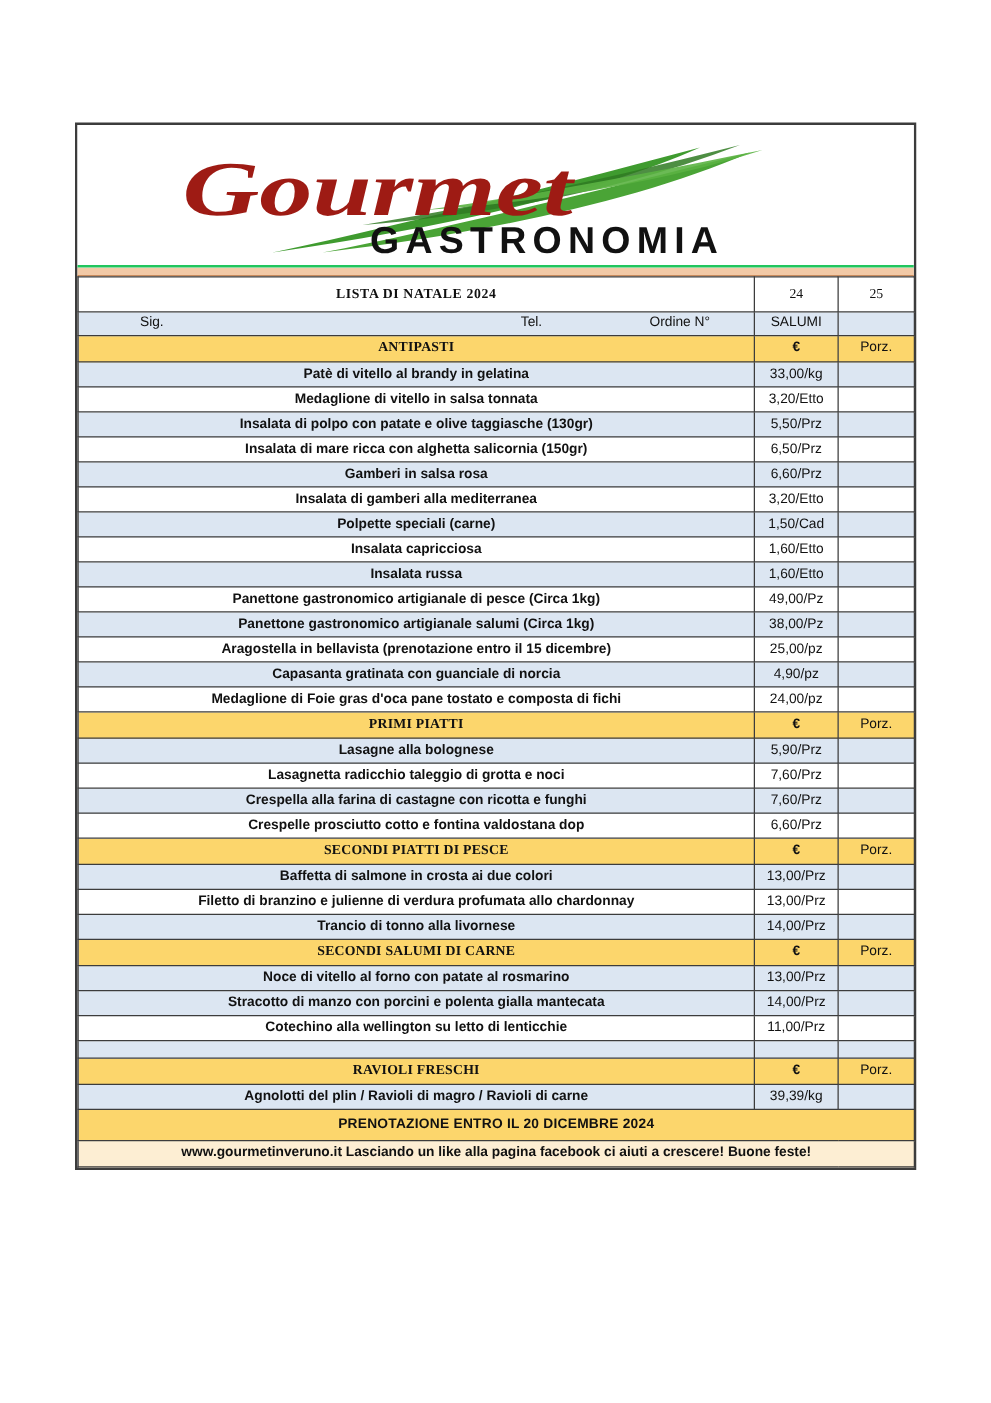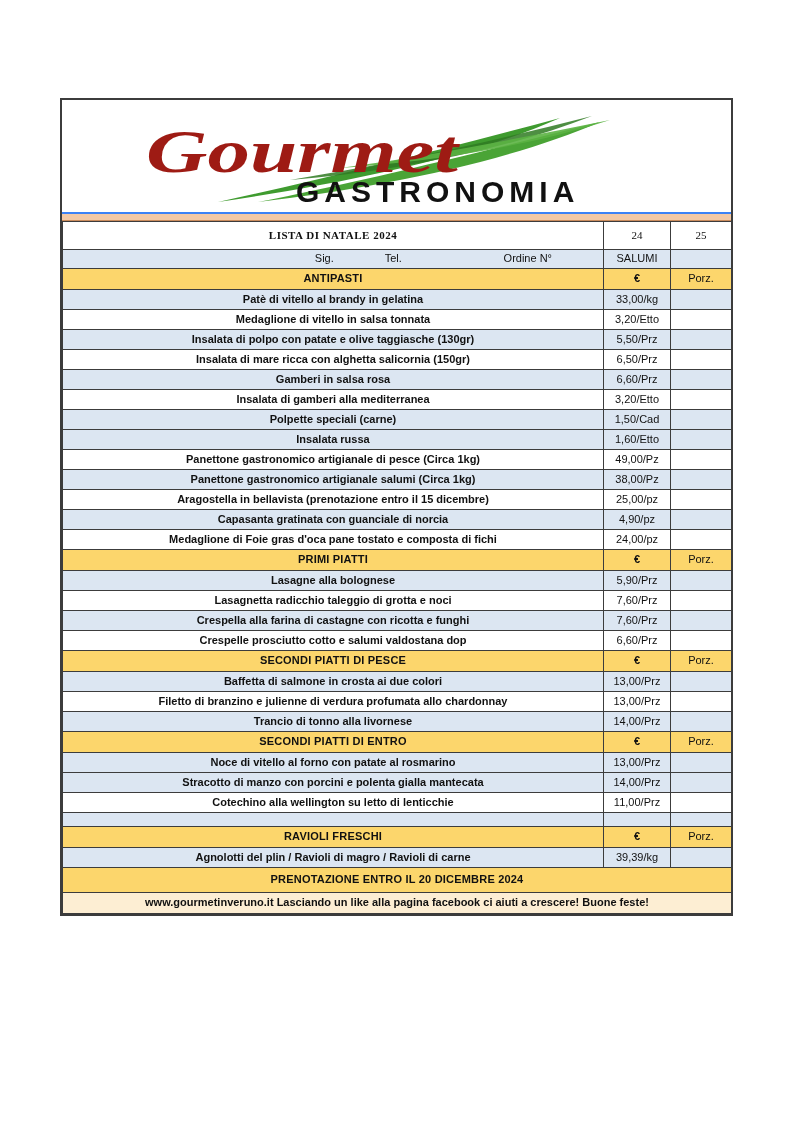--- a/index.html
+++ b/index.html
@@ -25,21 +25,21 @@
     border: 2px solid #3c3c3c;
     box-sizing: border-box;
     background: #ffffff;
   }
 
   
   .logo-band {
     position: relative;
     height: 112px;
     background: #ffffff;
-    border-bottom: 2px solid #3b82f6;
+    border-bottom: 2px solid #22c55e;
     overflow: hidden;
   }
   .logo-wrap {
     position: absolute;
     left: 78px;
     top: 10px;
     width: 520px;
     height: 94px;
   }
   .logo-svg { display: block; width: 520px; height: 94px; }
@@ -103,37 +103,38 @@
     font-size: 23px;
     font-weight: normal;
     height: 28px !important;
   }
   .sig-row td { background: #dce6f2; height: 19px !important; font-size: 11px; }
   .sig-row .sig-inner {
     display: flex;
     width: 100%;
     align-items: center;
   }
-  .sig-inner .f1 { flex: 0 0 47%; text-align: right; padding-left: 17px; }
+  .sig-inner .f1 { flex: 0 0 47%; text-align: left; padding-left: 5px; margin-left: 44px; }
   .sig-inner .f2 { flex: 0 0 22%; text-align: center; }
   .sig-inner .f3 { flex: 1 1 auto; text-align: center; }
   .salumi-cell { background: #dce6f2; text-align: center; font-size: 11px; }
   .blank-blue { background: #dce6f2; }
 
   
   tr.section td {
     background: #fcd66c;
     height: 21px !important;
   }
   .section-title {
     text-align: center;
     color: #ff2a00;
     font-weight: bold;
     font-size: 14px;
     letter-spacing: 0.2px;
+    font-family: Liberation Serif, serif;
   }
   .section-eur {
     text-align: center;
     font-weight: bold;
     font-size: 12px;
   }
   .section-porz {
     text-align: center;
     font-size: 13px;
     color: #111;
@@ -268,20 +269,25 @@
           <tr class="item plain">
             <td class="item-name">Insalata di gamberi alla mediterranea</td>
             <td class="item-price">3,20/Etto</td>
             <td class="item-porz"></td>
           </tr>
           <tr class="item shade">
             <td class="item-name">Polpette speciali (carne)</td>
             <td class="item-price">1,50/Cad</td>
             <td class="item-porz"></td>
           </tr>
+          <tr class="item plain">
+            <td class="item-name">Insalata capricciosa</td>
+            <td class="item-price">1,60/Etto</td>
+            <td class="item-porz"></td>
+          </tr>
           <tr class="item shade">
             <td class="item-name">Insalata russa</td>
             <td class="item-price">1,60/Etto</td>
             <td class="item-porz"></td>
           </tr>
           <tr class="item plain">
             <td class="item-name">Panettone gastronomico artigianale di pesce (Circa 1kg)</td>
             <td class="item-price">49,00/Pz</td>
             <td class="item-porz"></td>
           </tr>
@@ -319,21 +325,21 @@
             <td class="item-name">Lasagnetta radicchio taleggio di grotta e noci</td>
             <td class="item-price">7,60/Prz</td>
             <td class="item-porz"></td>
           </tr>
           <tr class="item shade">
             <td class="item-name">Crespella alla farina di castagne con ricotta e funghi</td>
             <td class="item-price">7,60/Prz</td>
             <td class="item-porz"></td>
           </tr>
           <tr class="item plain">
-            <td class="item-name">Crespelle prosciutto cotto e salumi valdostana dop</td>
+            <td class="item-name">Crespelle prosciutto cotto e fontina valdostana dop</td>
             <td class="item-price">6,60/Prz</td>
             <td class="item-porz"></td>
           </tr>
           <tr class="section">
             <td class="section-title">SECONDI PIATTI DI PESCE</td>
             <td class="section-eur">€</td>
             <td class="section-porz">Porz.</td>
           </tr>
           <tr class="item shade">
             <td class="item-name">Baffetta di salmone in crosta ai due colori</td>
@@ -344,21 +350,21 @@
             <td class="item-name">Filetto di branzino e julienne di verdura profumata allo chardonnay</td>
             <td class="item-price">13,00/Prz</td>
             <td class="item-porz"></td>
           </tr>
           <tr class="item shade">
             <td class="item-name">Trancio di tonno alla livornese</td>
             <td class="item-price">14,00/Prz</td>
             <td class="item-porz"></td>
           </tr>
           <tr class="section">
-            <td class="section-title">SECONDI PIATTI DI ENTRO</td>
+            <td class="section-title">SECONDI SALUMI DI CARNE</td>
             <td class="section-eur">€</td>
             <td class="section-porz">Porz.</td>
           </tr>
           <tr class="item shade">
             <td class="item-name">Noce di vitello al forno con patate al rosmarino</td>
             <td class="item-price">13,00/Prz</td>
             <td class="item-porz"></td>
           </tr>
           <tr class="item shade">
             <td class="item-name">Stracotto di manzo con porcini e polenta gialla mantecata</td>

